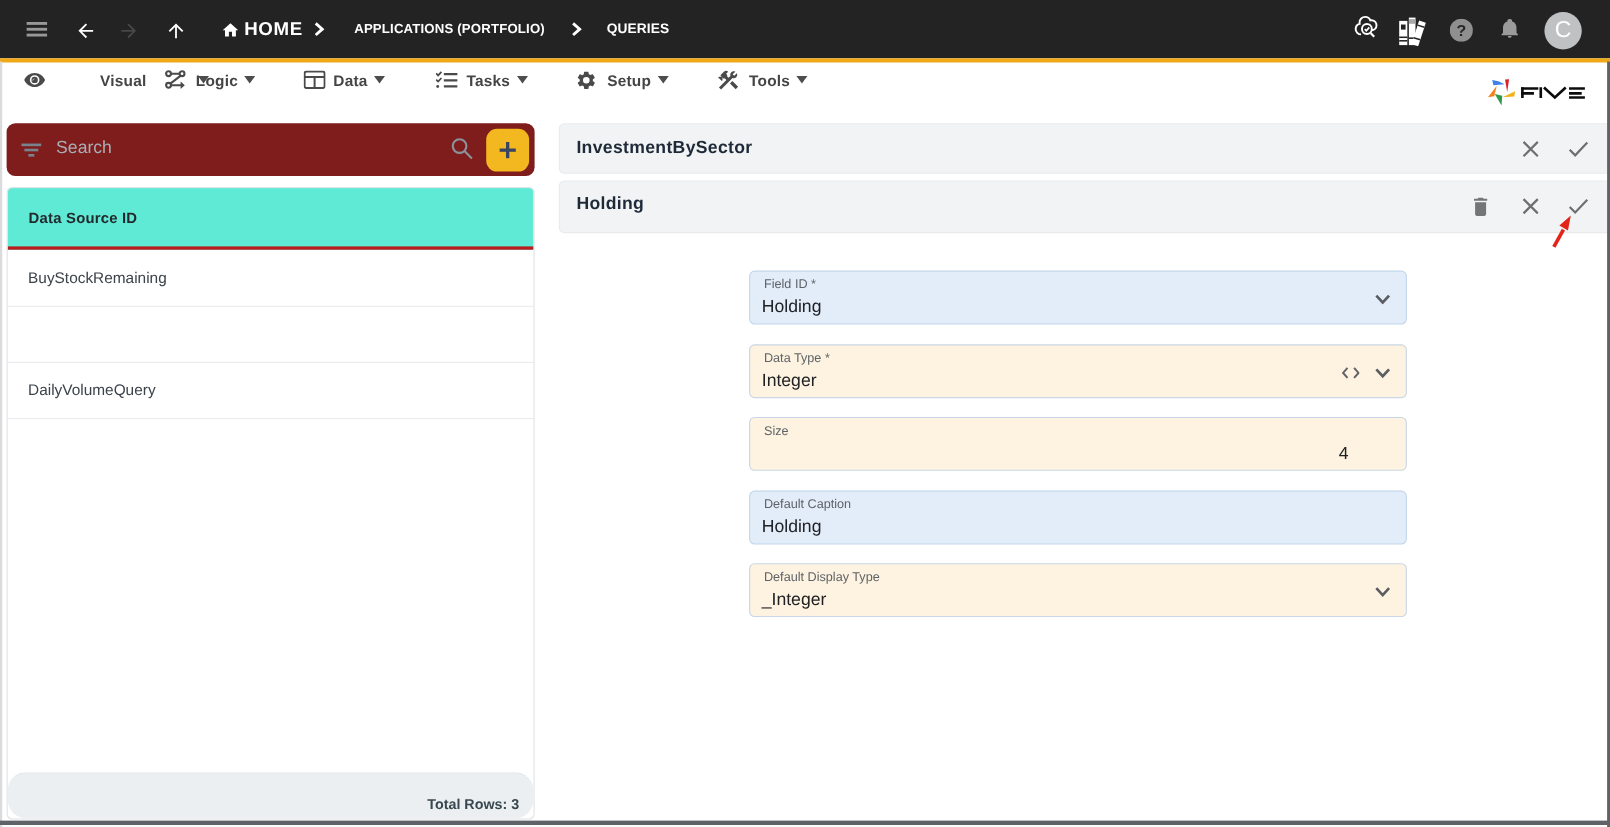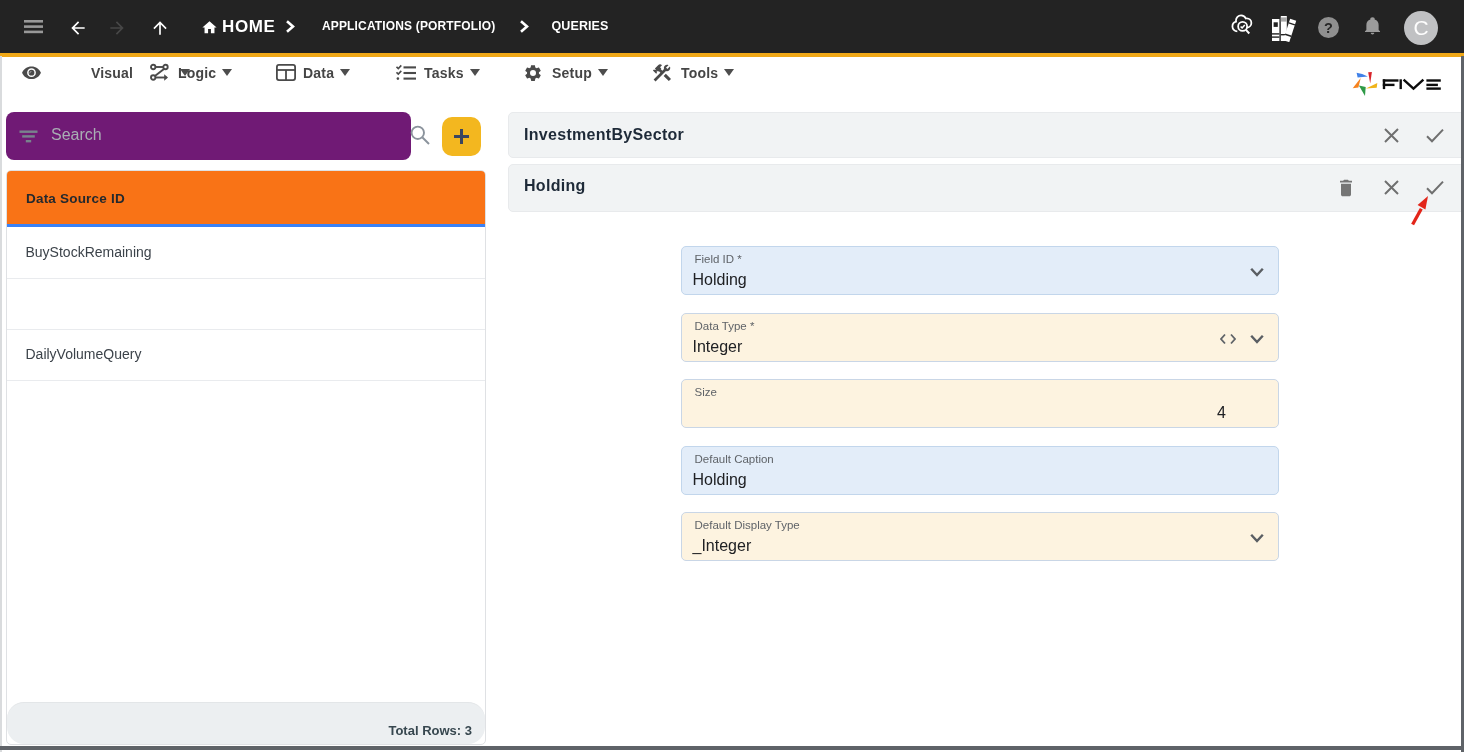--- a/index.html
+++ b/index.html
@@ -11,29 +11,29 @@
   #yellowline { position:absolute; left:0; top:53px; width:1464px; height:3.5px; background:#f0a817; }
   .crumb { position:absolute; top:0; height:53px; line-height:53px; color:#fff;
     font-size:17px; font-weight:bold; letter-spacing:0.6px; white-space:nowrap; }
   
   #menubar { position:absolute; left:0; top:56.5px; width:1464px; height:47px; background:#fff; }
   .mitem { position:absolute; top:49px; height:47px; display:flex; align-items:center; }
   .mtext { font-size:14px; font-weight:bold; color:#454545; letter-spacing:0.2px; }
   .caret { width:0; height:0; border-left:5px solid transparent; border-right:5px solid transparent;
     border-top:7.5px solid #4d4d4d; display:inline-block; }
   
-  #searchbox { position:absolute; left:6px; top:112px; width:405px; height:48px;
-    background:#701a75; border-radius:8px; }
+  #searchbox { position:absolute; left:6px; top:112px; width:480px; height:48px;
+    background:#7f1d1d; border-radius:8px; }
   #searchtxt { position:absolute; left:45px; top:13.5px; font-size:16px; color:#a9aeb4; }
   #plusbtn { position:absolute; left:436px; top:4.5px; width:39px; height:39px;
     background:#f3b71f; border-radius:10px; }
   #leftpanel { position:absolute; left:6px; top:170px; width:480px; height:575px;
     background:#fff; border:1px solid #dfe1e4; border-radius:5px; overflow:hidden; }
-  #lphead { position:absolute; left:0; top:0; width:100%; height:56px; background:#f97316;
-    border-bottom:3px solid #3b82f6; }
+  #lphead { position:absolute; left:0; top:0; width:100%; height:56px; background:#5eead4;
+    border-bottom:3px solid #b91c1c; }
   #lphead span { position:absolute; left:19px; top:20px; font-size:13.5px; font-weight:bold;
     color:#24292e; letter-spacing:0.2px; }
   .lrow { position:absolute; left:0; width:100%; height:51px; font-size:14px; color:#3c434a; }
   .lrow span { position:absolute; left:18.5px; top:17px; }
   #lpfoot { position:absolute; left:0; bottom:0; width:100%; height:42px; background:#eceff1;
     border-top:1px solid #e3e6e8;border-radius:17px; }
   #lpfoot span { position:absolute; right:13px; top:20px; font-size:13px; font-weight:bold; color:#37474f; }
   
   .rbar { position:absolute; left:508px; width:1096px; height:46px; background:#f1f3f4;
     border:1px solid #e8eaec; border-radius:5px; }

